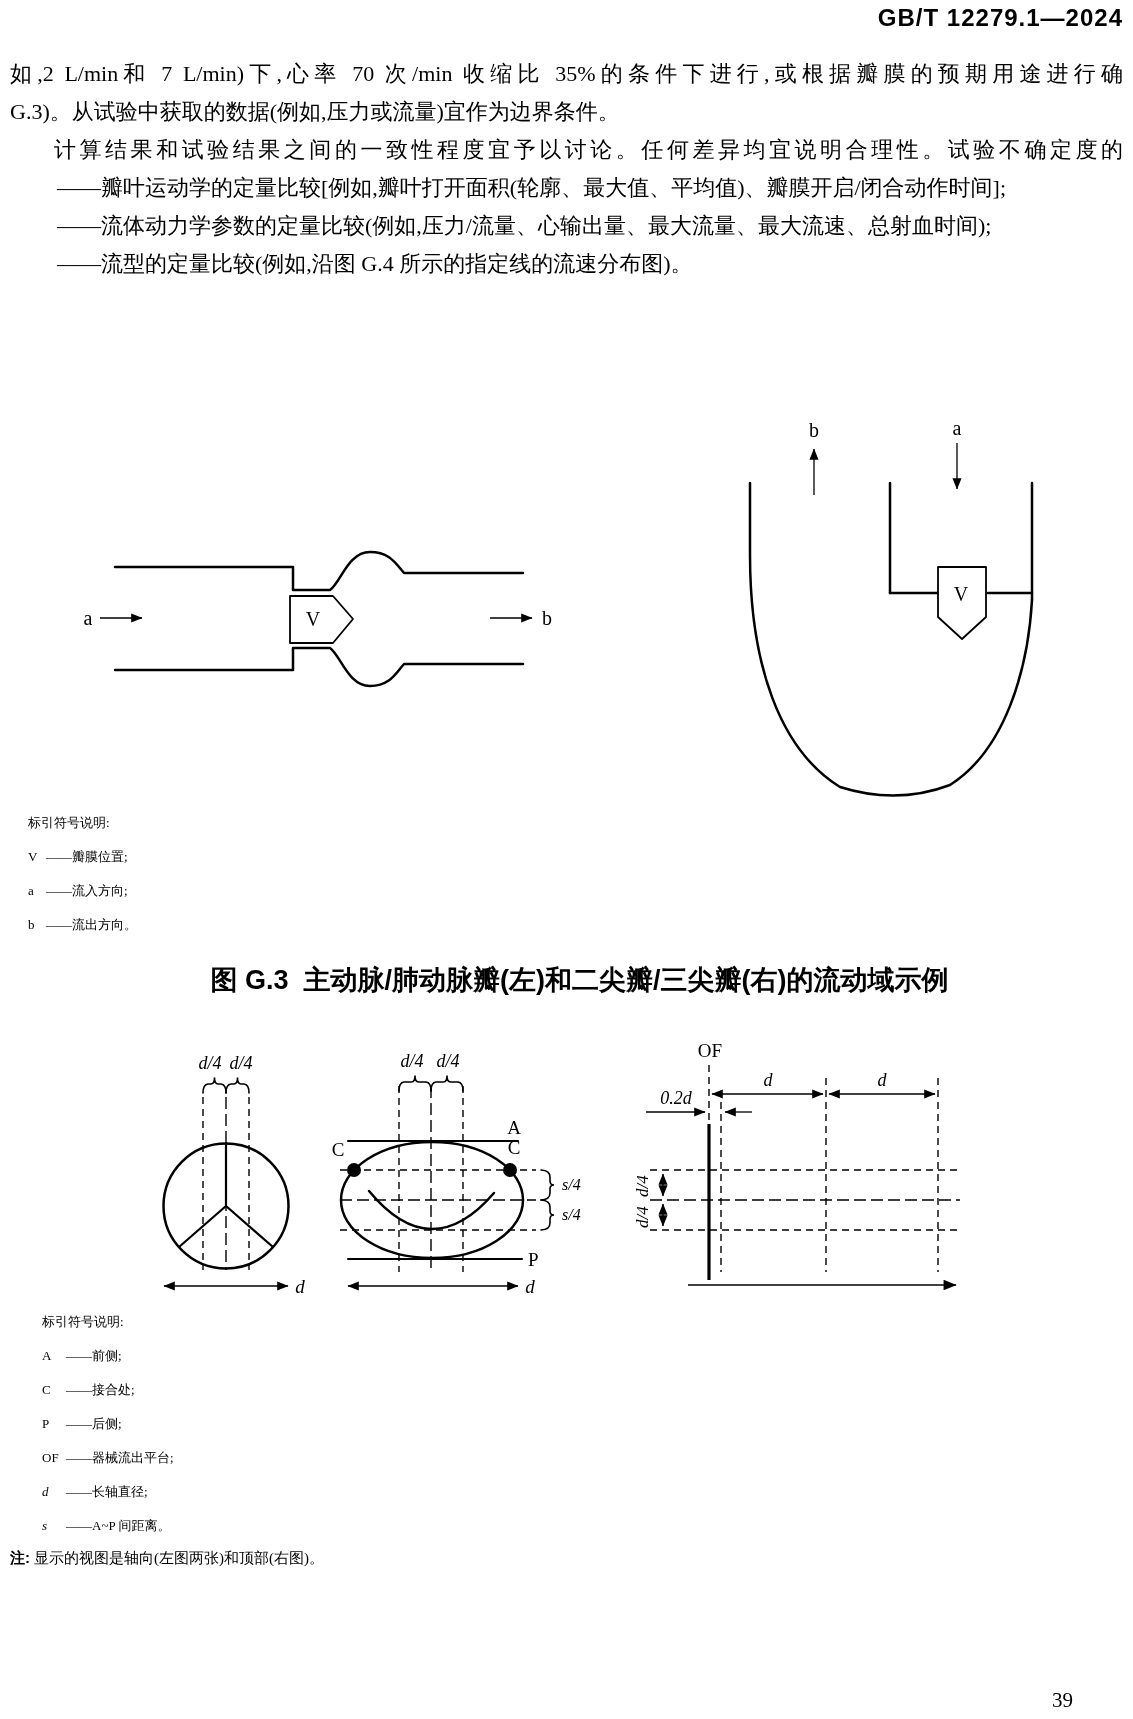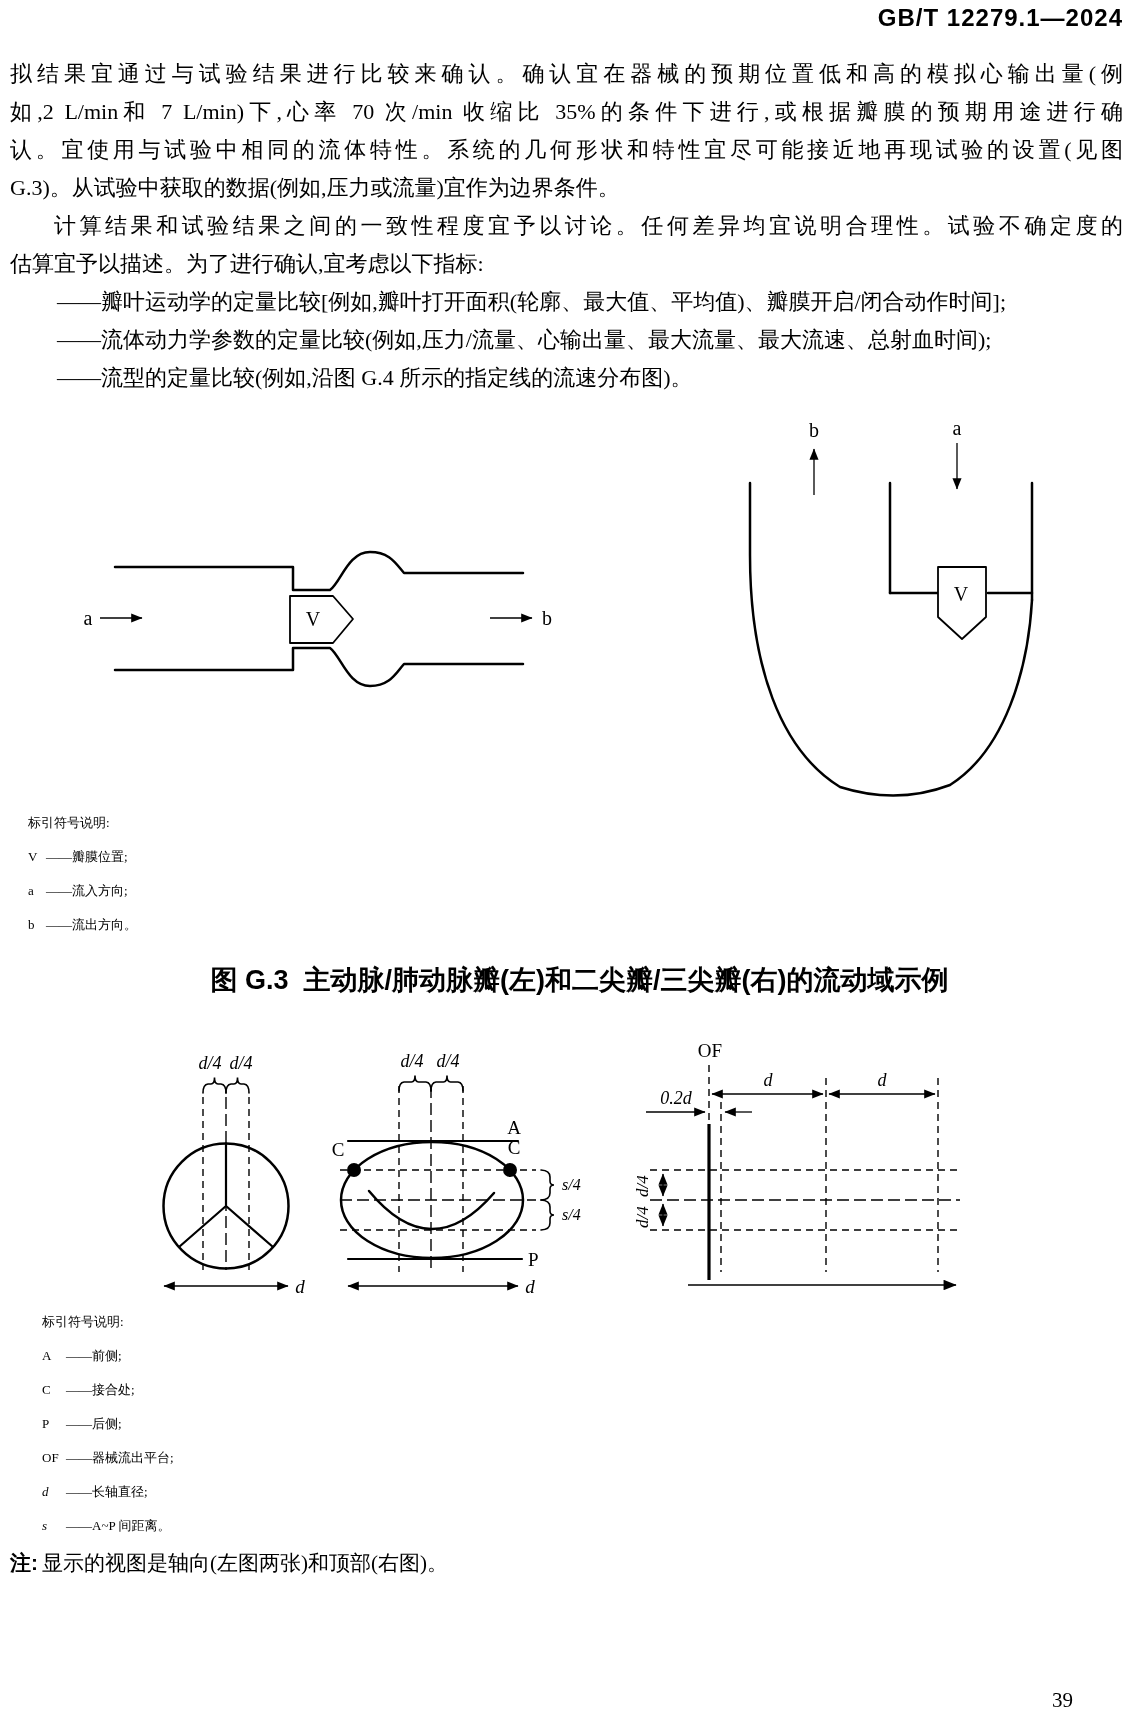--- a/index.html
+++ b/index.html
@@ -32,45 +32,42 @@
   .sym { display:inline-block; min-width:18px; }
   .lg4 .sym { min-width:24px; }
   .sym-italic .sym { font-style:italic; }
   .cap {
     position:absolute; left:13px; width:1133px; text-align:center;
     font-family:"Liberation Sans", sans-serif; font-weight:bold;
     font-size:27px; white-space:pre-wrap;
   }
   .cap3 { top:962px; }
   .cap4 { top:1600px; }
-  .note { position:absolute; top:1549px; left:10px; font-size:21px;text-align:center; }
+  .note { position:absolute; top:1549px; left:10px; font-size:15px;text-align:center; }
   .note .nlb { font-family:"Liberation Sans", sans-serif; font-weight:bold; margin-right:4px; }
   .pageno { position:absolute; top:1688px; left:1052px; font-size:21px; }
   .wall { fill:none; stroke:#000; stroke-width:2.5; stroke-linecap:round; stroke-linejoin:round; }
   .thin { fill:none; stroke:#000; stroke-width:2.2; stroke-linecap:round; }
   .valve { fill:#fff; stroke:#000; stroke-width:1.8; stroke-linejoin:round; }
   .dim  { stroke:#000; stroke-width:1.3; fill:none; }
   .dsh  { stroke:#000; stroke-width:1.4; fill:none; stroke-dasharray:7,5; }
   .dshl { stroke:#000; stroke-width:1.4; fill:none; stroke-dasharray:12,5; }
   .brace { fill:none; stroke:#000; stroke-width:1.6; stroke-linecap:round; }
 </style>
 </head>
 <body>
 
 <div class="page">
 
   <div class="hdr">GB/T 12279.1—2024</div>
 
   <div class="body-text">
-    <div class="jl">拟结果宜通过与试验结果进行比较来确认。确认宜在器械的预期位置低和高的模拟心输出量(例</div>
     <div class="jl">如,2 L/min和 7 L/min)下,心率 70 次/min 收缩比 35%的条件下进行,或根据瓣膜的预期用途进行确</div>
-    <div class="jl">认。宜使用与试验中相同的流体特性。系统的几何形状和特性宜尽可能接近地再现试验的设置(见图</div>
     <div>G.3)。从试验中获取的数据(例如,压力或流量)宜作为边界条件。</div>
     <div class="jl ind">计算结果和试验结果之间的一致性程度宜予以讨论。任何差异均宜说明合理性。试验不确定度的</div>
-    <div>估算宜予以描述。为了进行确认,宜考虑以下指标:</div>
     <div class="li">——瓣叶运动学的定量比较[例如,瓣叶打开面积(轮廓、最大值、平均值)、瓣膜开启/闭合动作时间];</div>
     <div class="li">——流体动力学参数的定量比较(例如,压力/流量、心输出量、最大流量、最大流速、总射血时间);</div>
     <div class="li">——流型的定量比较(例如,沿图 G.4 所示的指定线的流速分布图)。</div>
   </div>
 
   <svg id="fig-g3" class="fig" width="1133" height="400" viewBox="0 0 1133 400">
     <defs>
       <marker id="ar3" viewBox="0 0 10 8" refX="9.5" refY="4" markerWidth="9" markerHeight="7" orient="auto-start-reverse">
         <path d="M0,0 L10,4 L0,8 Z" fill="#000"></path>
       </marker>

